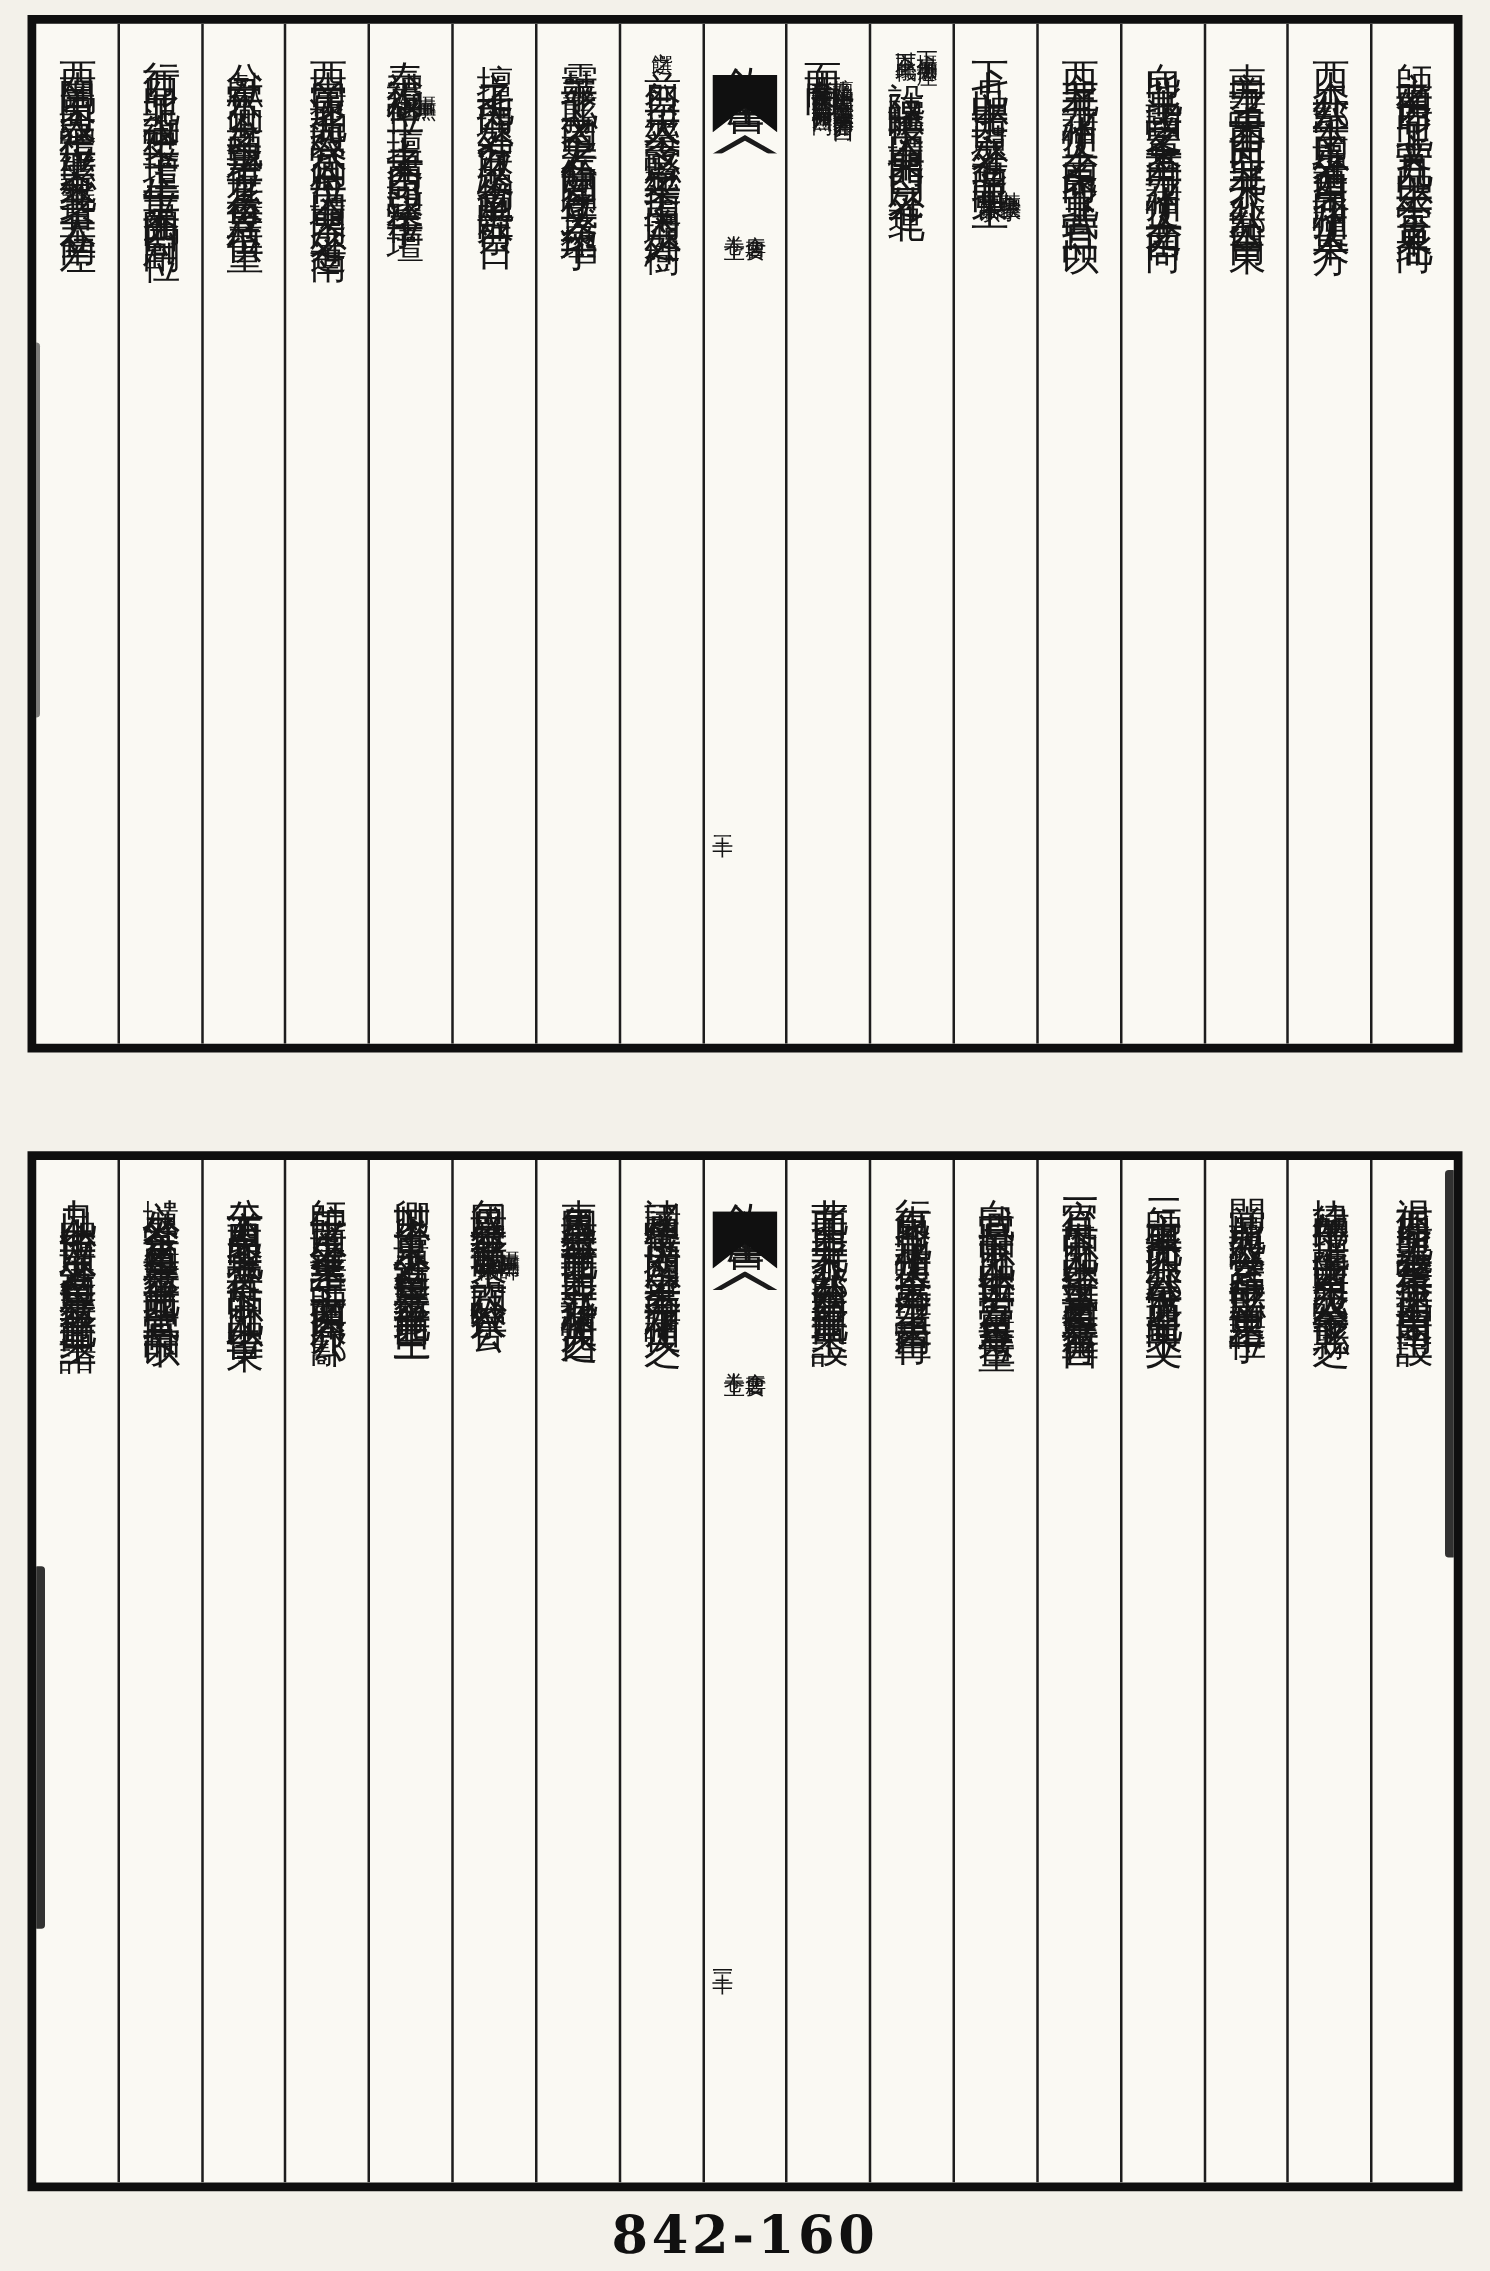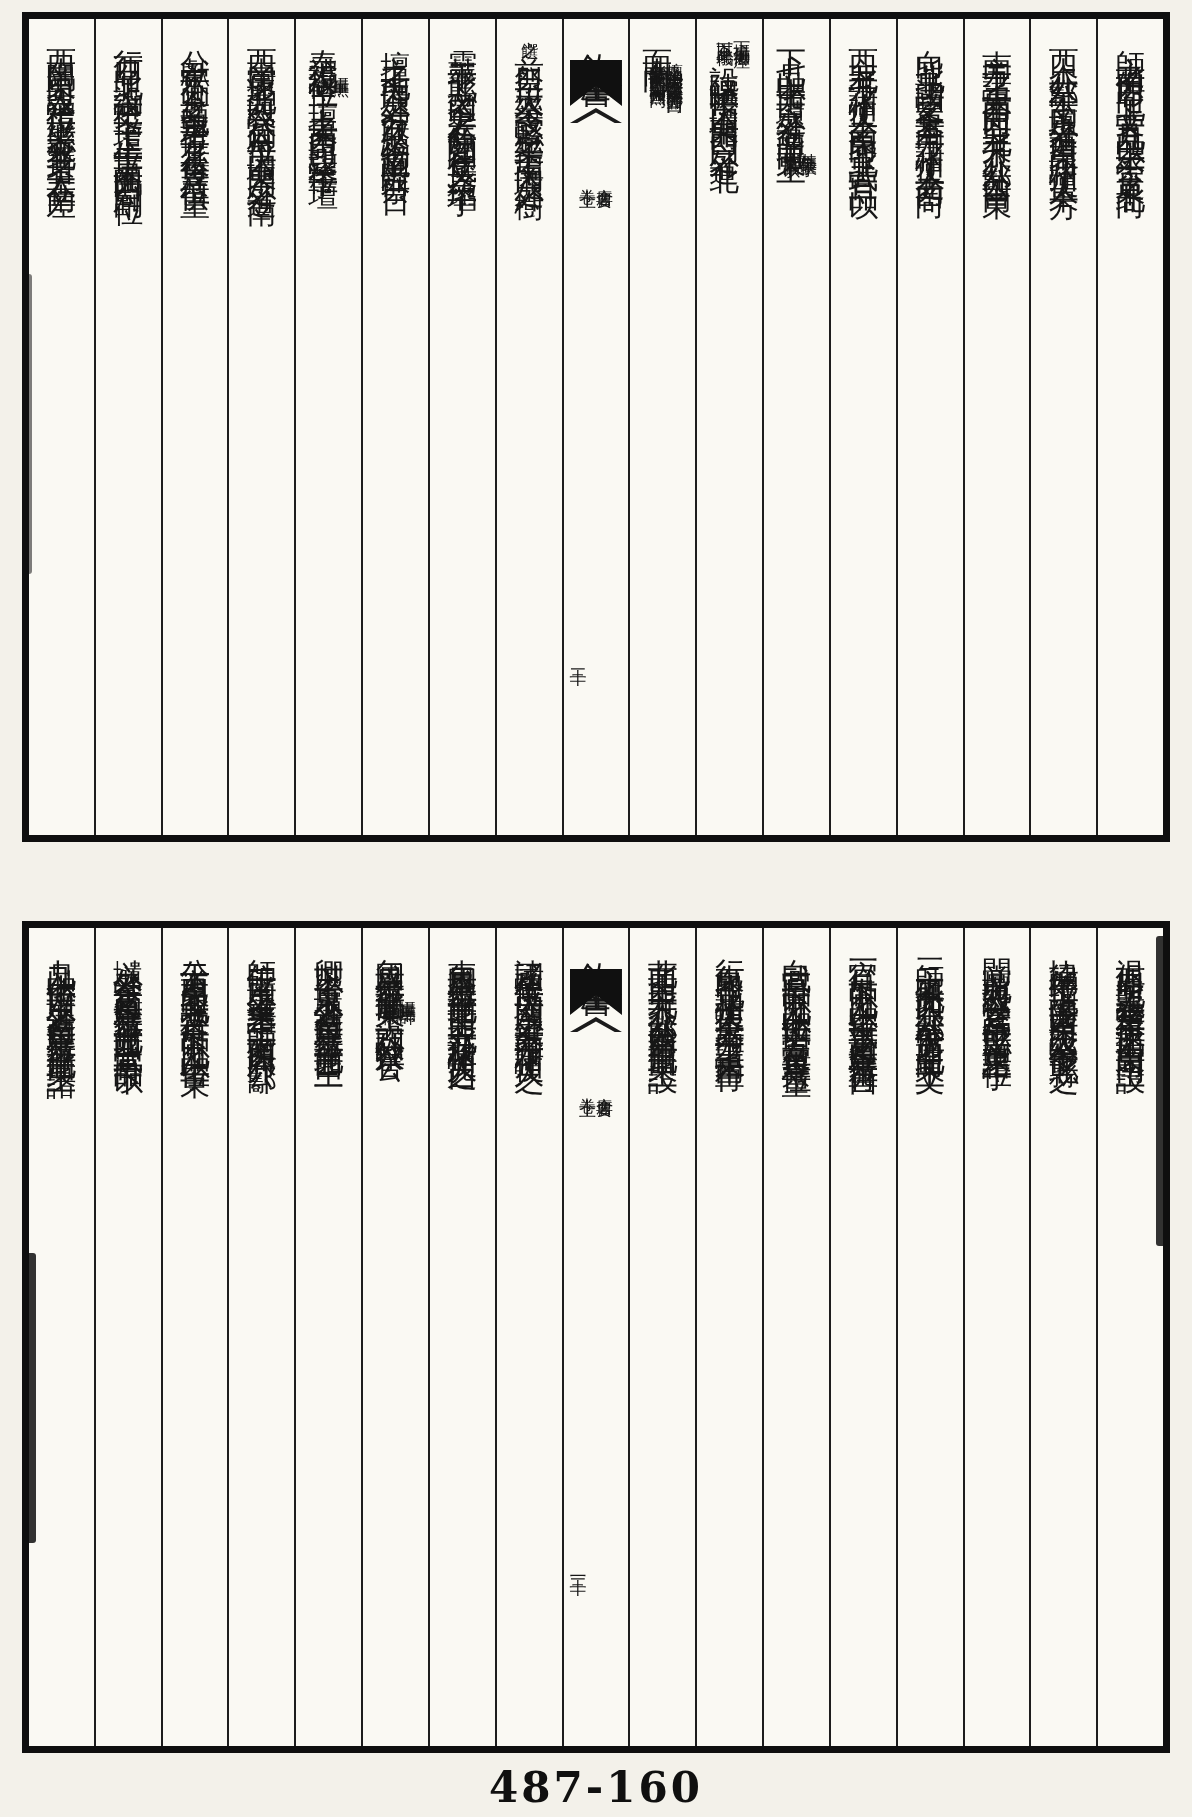--- a/index.html
+++ b/index.html
@@ -189,14 +189,14 @@
           <div class="colinner">壝之外祭官之南每等異位重行北向西上武官三品以下</div>
         </div>
         <div class="col">
           <div class="colinner">九品以上位于西壝之外道南每等異位重行北面東上諸</div>
         </div>
       </div>
     <div class="smudge s1"></div>
     <div class="smudge s2"></div>
   </section>
 
-  <div class="footer">487-160</div>
+  <div class="footer">842-160</div>
 </div>
 
 </body></html>

